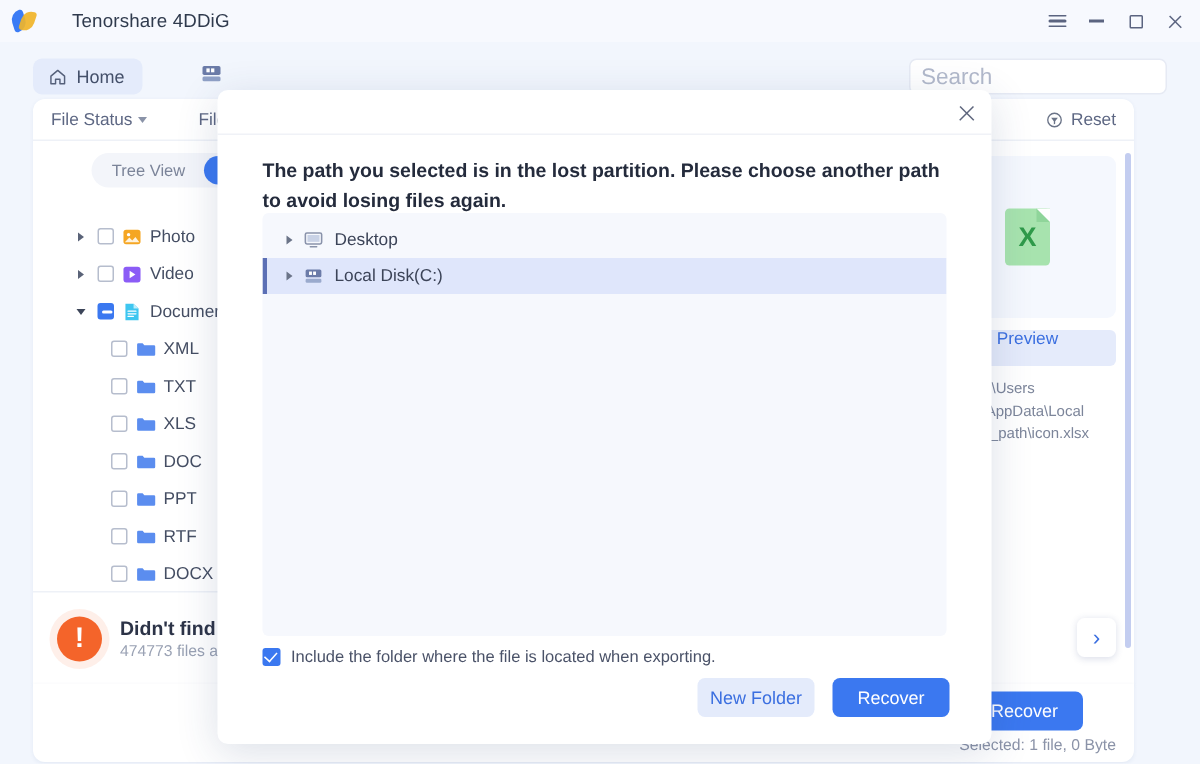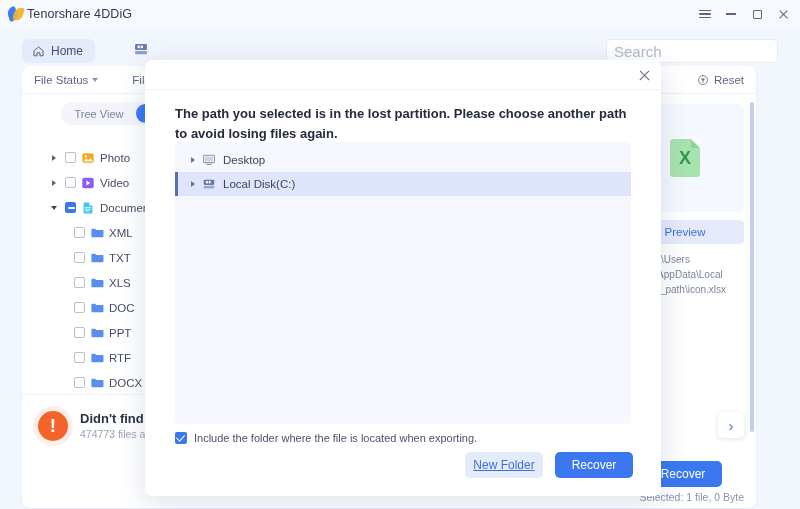--- a/index.html
+++ b/index.html
@@ -26,21 +26,21 @@
     width: 18px; height: 18px; margin-left: 8px;
     position: relative; flex: none;
   }
   .logo .s1, .logo .s2 {
     position: absolute; width: 9px; height: 14px;
     border-radius: 7px 2px 7px 2px;
   }
   .logo .s1 { left: 0px; top: 2px; background: #3b7cf5; transform: rotate(-18deg); }
   .logo .s2 { left: 6px; top: 2px; background: #f0b429; transform: rotate(18deg); opacity: .92; }
   .app-title {
-    font-size: 12.5px; color: #2f3a4d; margin-left: 1px; letter-spacing: .1px;
+    font-size: 12.5px; color: #2f3a4d; margin-left: 22px; letter-spacing: .1px;
   }
   .win-ctrls {
     margin-left: auto; display: flex; align-items: center; gap: 0px; padding-right: 4px;
   }
   .win-btn {
     width: 26px; height: 26px; display: flex; align-items: center; justify-content: center;
     color: #5b6480; font-size: 13px; line-height: 1;
   }
   .hamb { display: flex; flex-direction: column; gap: 2px; width: 12px; }
   .hamb i { display: block; height: 1.4px; background: #5b6480; border-radius: 1px; }
@@ -185,21 +185,21 @@
     width: 30px; height: 38px; background: #a7e3ae; border-radius: 3px;
     position: relative; display: flex; align-items: center; justify-content: center;
     color: #2f9a4a; font-size: 18px; font-weight: bold; font-family: "Liberation Sans", sans-serif;
   }
   .xls-icon:before {
     content:""; position:absolute; right:0; top:0; border-width: 0 9px 9px 0;
     border-style: solid; border-color: #ffffff #ffffff #8fd59a #8fd59a;
   }
   .prev-btn {
     margin-top: 8px; width: 118px; height: 24px; background: #e5ebfb; border-radius: 4px;
-    display: flex; align-items: center; justify-content: center;
+    display: flex; align-items: flex-start; justify-content: center;
     font-size: 11.5px; color: #3b6fe0;
   }
   .meta { margin-top: 8px; font-size: 10px; color: #7c859a; line-height: 1.5; word-break: break-all; }
   .nav-next {
     position: absolute; right: 12px; bottom: 18px;
     width: 26px; height: 26px; background: #fff; border-radius: 5px;
     box-shadow: 0 1px 5px rgba(60,80,140,.18);
     display: flex; align-items: center; justify-content: center;
     color: #3b6fe0; font-size: 15px;
   }
@@ -276,21 +276,21 @@
   .cb-on:after {
     content:""; position:absolute; left: 3.4px; top: 1.4px; width: 4px; height: 7px;
     border: solid #fff; border-width: 0 1.6px 1.6px 0; transform: rotate(42deg);
   }
   .modal-actions {
     position: absolute; right: 28px; bottom: 18px; display: flex; gap: 12px;
   }
   .btn-sec {
     width: 78px; height: 26px; background: #e4ebfb; border-radius: 5px;
     display: flex; align-items: center; justify-content: center;
-    font-size: 12px; color: #3b6fe0; text-decoration: underline;
+    font-size: 12px; color: #3b6fe0;
   }
   .btn-pri {
     width: 78px; height: 26px; background: #3b78f0; border-radius: 5px;
     display: flex; align-items: center; justify-content: center;
     font-size: 12px; color: #fff;
   }
 
   
   .watermark {
     position: absolute; left: 330px; top: 222px;

